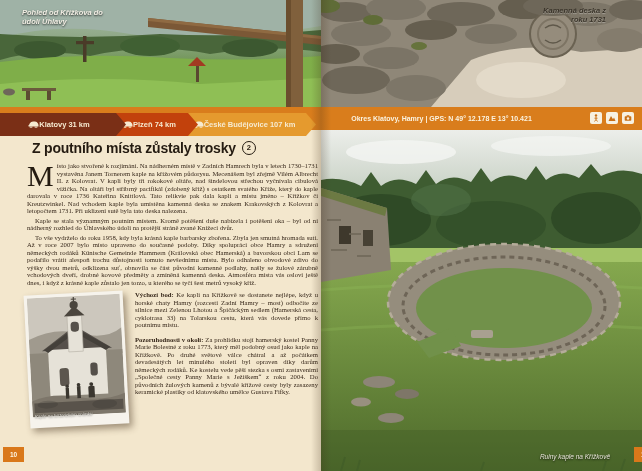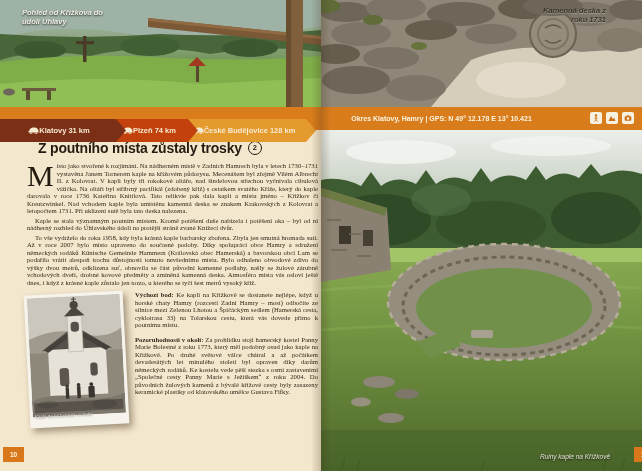--- a/index.html
+++ b/index.html
@@ -9,36 +9,36 @@
   
   .photo-tl{position:absolute;left:0;top:0;width:321px;height:107px;overflow:hidden;}
   .photo-tr{position:absolute;left:321px;top:0;width:321px;height:107px;overflow:hidden;}
   .photo-tl svg,.photo-tr svg{display:block;width:100%;height:100%;}
   .cap{position:absolute;font-style:italic;font-weight:bold;font-size:7.5px;line-height:9px;}
   .cap-left{left:22px;top:8px;width:95px;color:#f2eee4;text-shadow:0 1px 2px rgba(0,0,0,.75);}
   .cap-right{right:36px;top:6px;width:70px;text-align:right;color:#3a342a;text-shadow:0 1px 1px rgba(255,255,255,.35);}
 
   
   .bar{position:absolute;left:0;top:107px;width:642px;height:23px;background:#d97d1c;}
-  .seg{position:absolute;top:12px;height:23px;display:flex;align-items:center;justify-content:center;
+  .seg{position:absolute;top:6px;height:23px;display:flex;align-items:center;justify-content:center;
     color:#f6ead0;font-size:7.5px;font-weight:bold;
     clip-path:polygon(0 0,calc(100% - 10px) 0,100% 50%,calc(100% - 10px) 100%,0 100%);}
   .seg svg{display:block;}
   .seg1{left:0;width:118px;background:#7a2f16;z-index:3;padding-right:8px;}
   .seg2{left:108px;width:82px;background:#c2410c;z-index:2;padding-right:8px;}
   .seg3{left:180px;width:128px;background:#e59a2e;z-index:1;padding-right:8px;}
   .loc{position:absolute;left:321px;top:0;width:321px;height:23px;display:flex;align-items:center;
     justify-content:center;color:#fbf3e0;font-size:7px;font-weight:bold;padding-right:80px;box-sizing:border-box;}
   .badges{position:absolute;right:8px;top:5px;display:flex;gap:4px;}
   .badge{width:12px;height:12px;background:#f7f1e2;border-radius:2px;display:flex;align-items:center;justify-content:center;}
 
   
   .left-page{position:absolute;left:0;top:130px;width:321px;height:341px;box-sizing:border-box;
     padding:10px 3px 0 27px;color:#38291c;}
-  .hrow{display:flex;align-items:center;gap:6px;margin:0 0 6px 11px;}
+  .hrow{display:flex;align-items:center;gap:6px;margin:0 0 6px 5px;}
   .hrow h1{margin:0;font-size:14px;font-weight:bold;color:#241b11;letter-spacing:-.2px;
     font-family:"Liberation Sans",sans-serif;}
   .hnum{flex:none;width:12px;height:12px;border:1.3px solid #241b11;border-radius:50%;
     font-size:7.5px;font-weight:bold;color:#241b11;text-align:center;line-height:12px;}
   .body-text p{margin:0 0 2px 0;font-family:"Liberation Serif",serif;font-size:6.7px;
     line-height:7.5px;text-align:justify;}
   .body-text p.ind{text-indent:8px;}
   .dropcap{float:left;font-family:"Liberation Serif",serif;font-size:30px;line-height:25px;
     padding:1px 3px 0 0;color:#241b11;}
   .cols{display:flex;gap:9px;margin-top:5px;}
@@ -152,21 +152,21 @@
         <circle cx="8" cy="6" r="1" fill="#c26a12" stroke="#f6ead0" stroke-width=".8"></circle>
       </svg>
       <span>Plzeň 74 km</span>
     </div>
     <div class="seg seg3">
       <svg width="11" height="7" viewBox="0 0 11 7">
         <path d="M1,4 L2,2 Q3,0.5 5,0.5 L7,0.5 Q9,0.5 10,2.5 L10.5,4 L10.5,5.5 L0.5,5.5 L0.5,4 Z" fill="#f6ead0"></path>
         <circle cx="3" cy="6" r="1" fill="#e59a2e" stroke="#f6ead0" stroke-width=".8"></circle>
         <circle cx="8" cy="6" r="1" fill="#e59a2e" stroke="#f6ead0" stroke-width=".8"></circle>
       </svg>
-      <span>České Budějovice 128 km</span>
+      <span>České Budějovice 107 km</span>
     </div>
     <div class="loc">
       <span>Okres Klatovy, Hamry | GPS: N 49° 12.178 E 13° 10.421</span>
     </div>
     <div class="badges">
       <span class="badge">
         <svg width="8" height="8" viewBox="0 0 8 8">
             <circle cx="4" cy="1.5" r="1.2" fill="#c96f16"></circle>
             <path d="M4,3 L4,5.5 M4,5.5 L2.5,7.5 M4,5.5 L5.5,7.5 M2.5,4.2 L5.5,4.2" stroke="#c96f16" stroke-width=".9" fill="none"></path>
           </svg>

